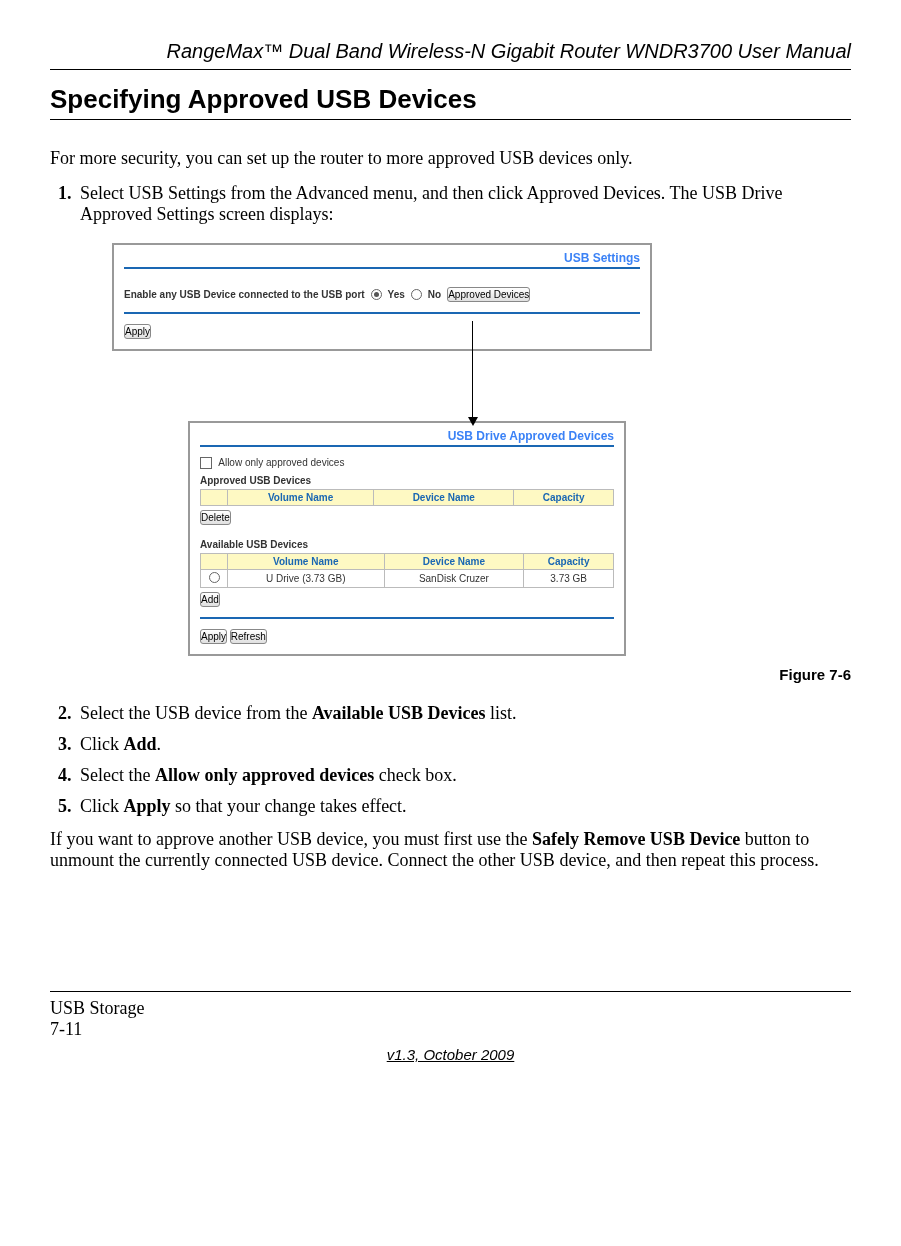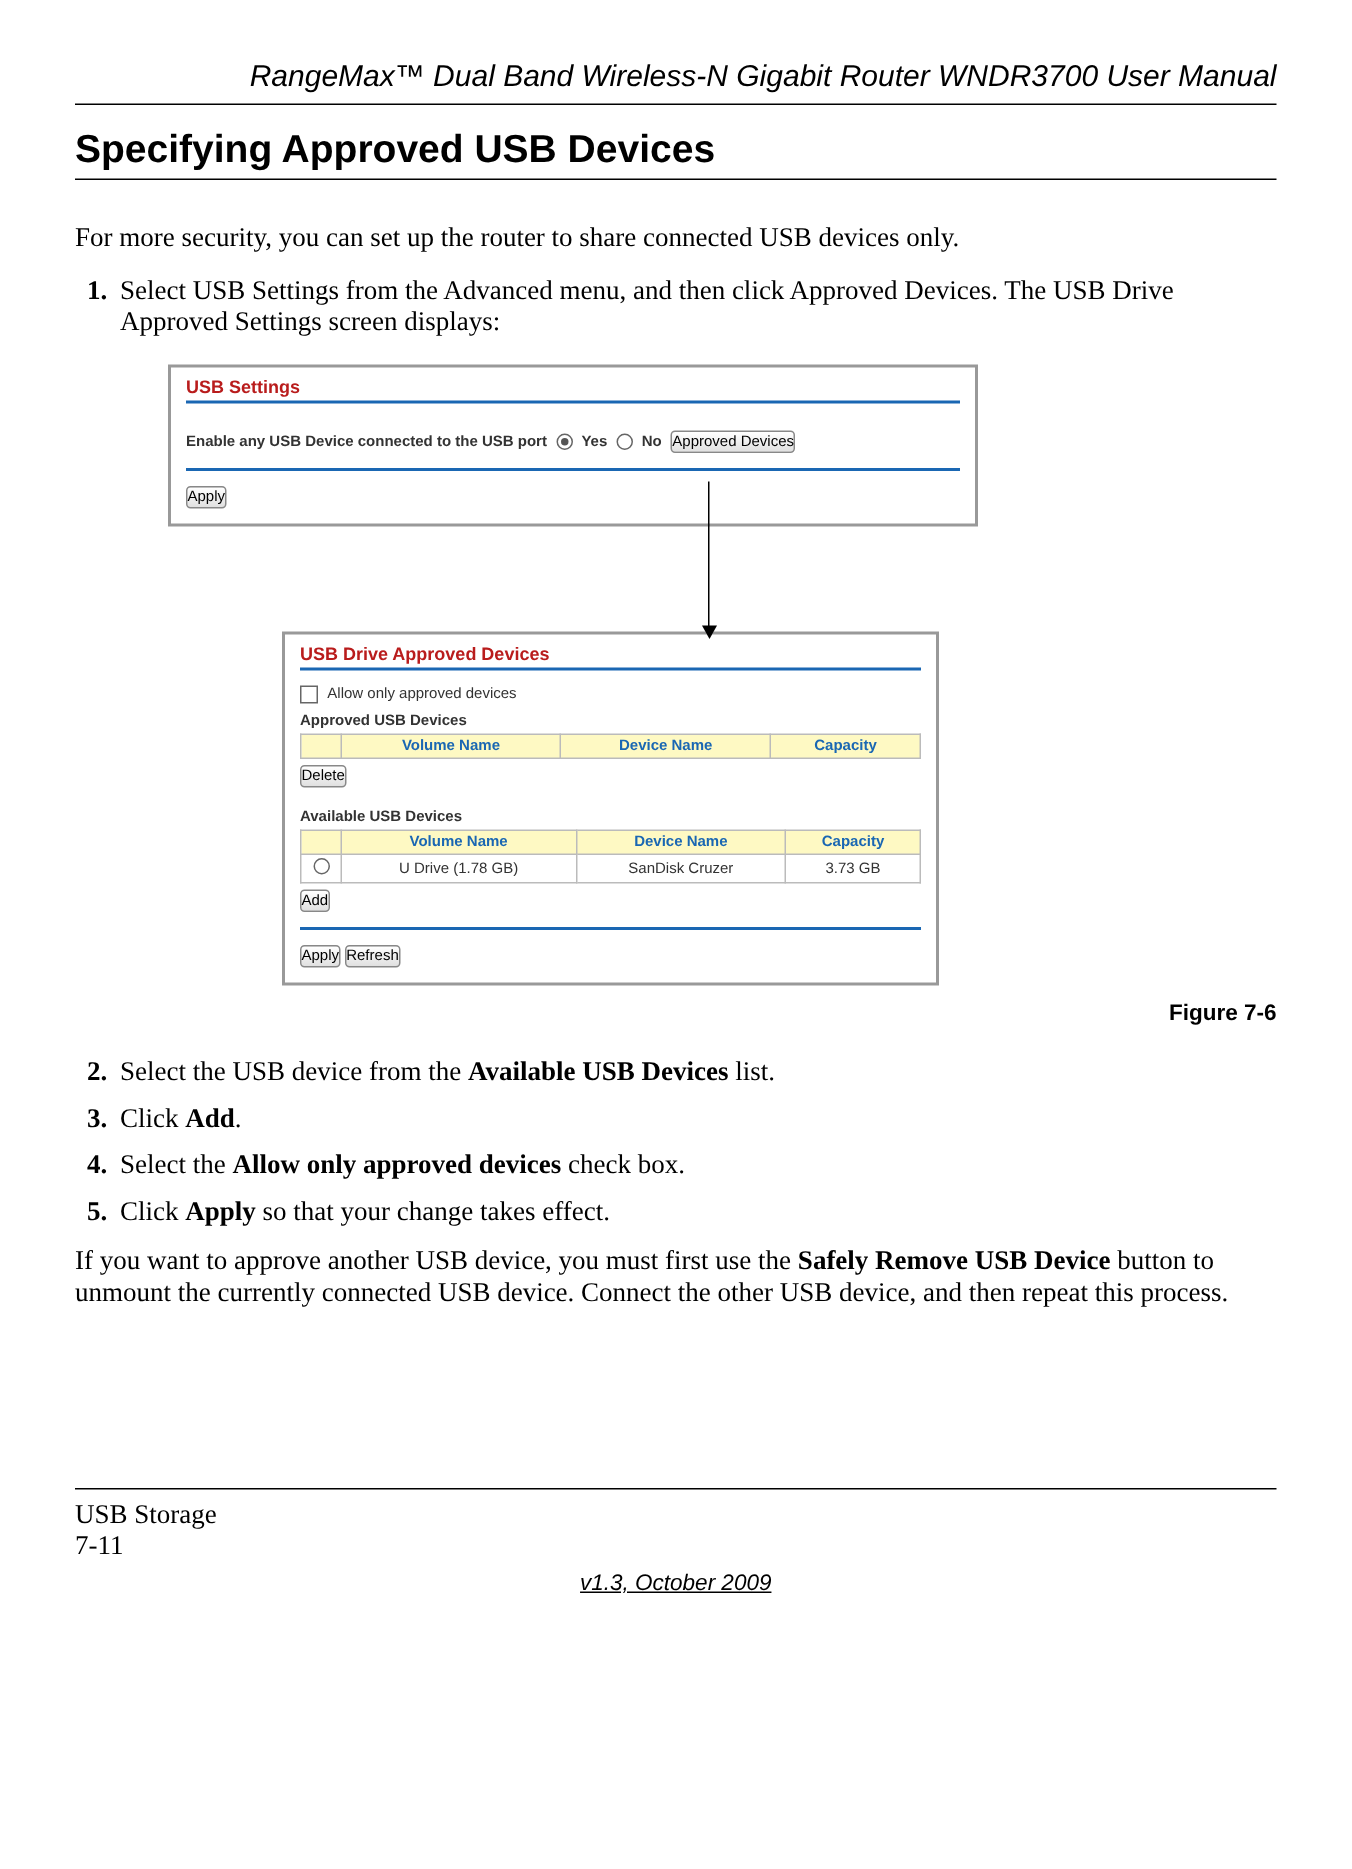--- a/index.html
+++ b/index.html
@@ -73,24 +73,25 @@
     font-family: Arial, Helvetica, sans-serif;
     font-size: 10px;
     color: #333;
     box-sizing: border-box;
   }
   .panel1 {
     width: 540px;
     padding: 6px 10px 10px 10px;
   }
   .panel-title {
-    color: #b91c1c;
+    color: #3b82f6;
     font-weight: bold;
     font-size: 12px;
     margin-bottom: 2px;
+    text-align: right;
   }
   .blue-rule {
     border: none;
     border-top: 2px solid #1a67b3;
     margin: 2px 0 18px 0;
   }
   .enable-row {
     display: flex;
     align-items: center;
     gap: 6px;
@@ -203,21 +204,21 @@
 </style>
 </head>
 <body>
 
 <div class="header-title">RangeMax™ Dual Band Wireless-N Gigabit Router WNDR3700 User Manual</div>
 <hr class="top-rule">
 
 <h1 class="section-title">Specifying Approved USB Devices</h1>
 <hr class="section-rule">
 
-<p class="intro">For more security, you can set up the router to share connected USB devices only.</p>
+<p class="intro">For more security, you can set up the router to more approved USB devices only.</p>
 
 <ol class="steps">
   <li>
     <span>Select USB Settings from the Advanced menu, and then click Approved Devices. The USB Drive Approved Settings screen displays:</span>
 
     <div class="screenshot-wrap">
 
       <div class="panel panel1">
         <div class="panel-title">USB Settings</div>
         <hr class="blue-rule">
@@ -262,21 +263,21 @@
         <table class="devtable">
           <tbody>
               <tr>
             <th style="width:18px"></th>
             <th>Volume Name</th>
             <th>Device Name</th>
             <th>Capacity</th>
           </tr>
           <tr>
             <td><span class="radio-fake"></span></td>
-            <td>U Drive (1.78 GB)</td>
+            <td>U Drive (3.73 GB)</td>
             <td>SanDisk Cruzer</td>
             <td>3.73 GB</td>
           </tr>
         </tbody>
           </table>
         <button class="btn">Add</button>
         <hr class="blue-rule" style="margin:10px 0">
         <div class="btn-row">
           <button class="btn">Apply</button>
           <button class="btn">Refresh</button>

